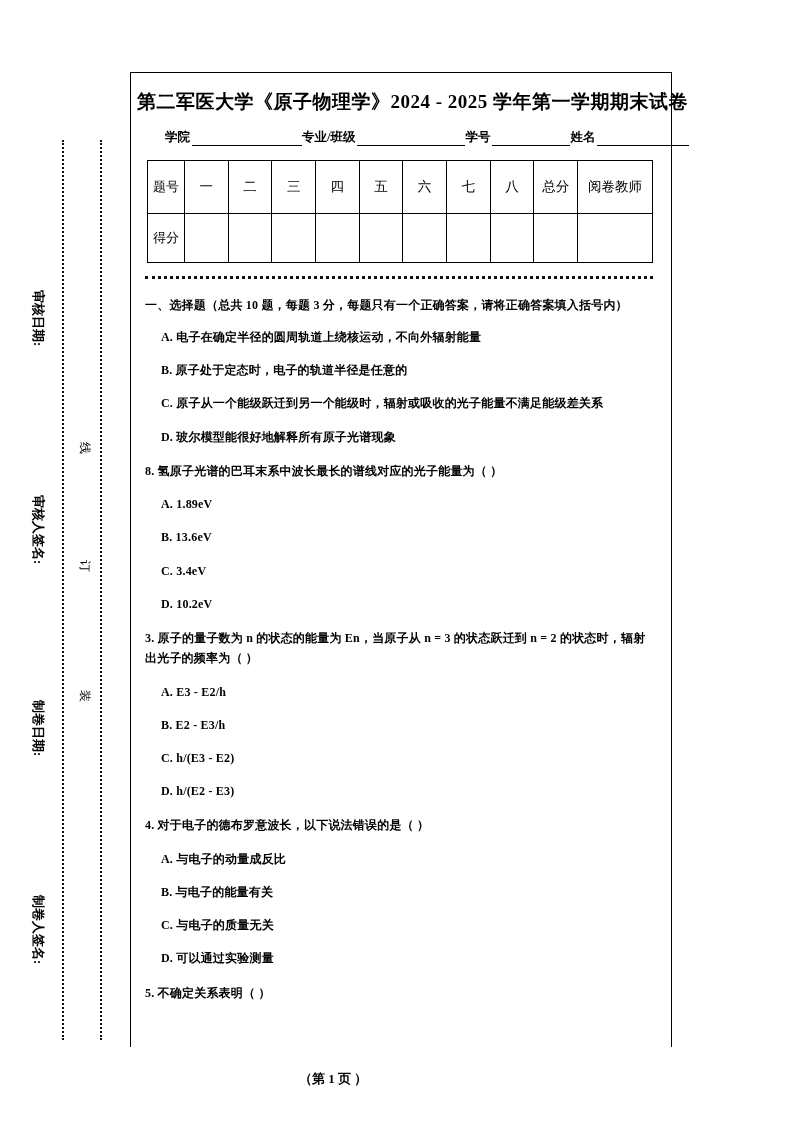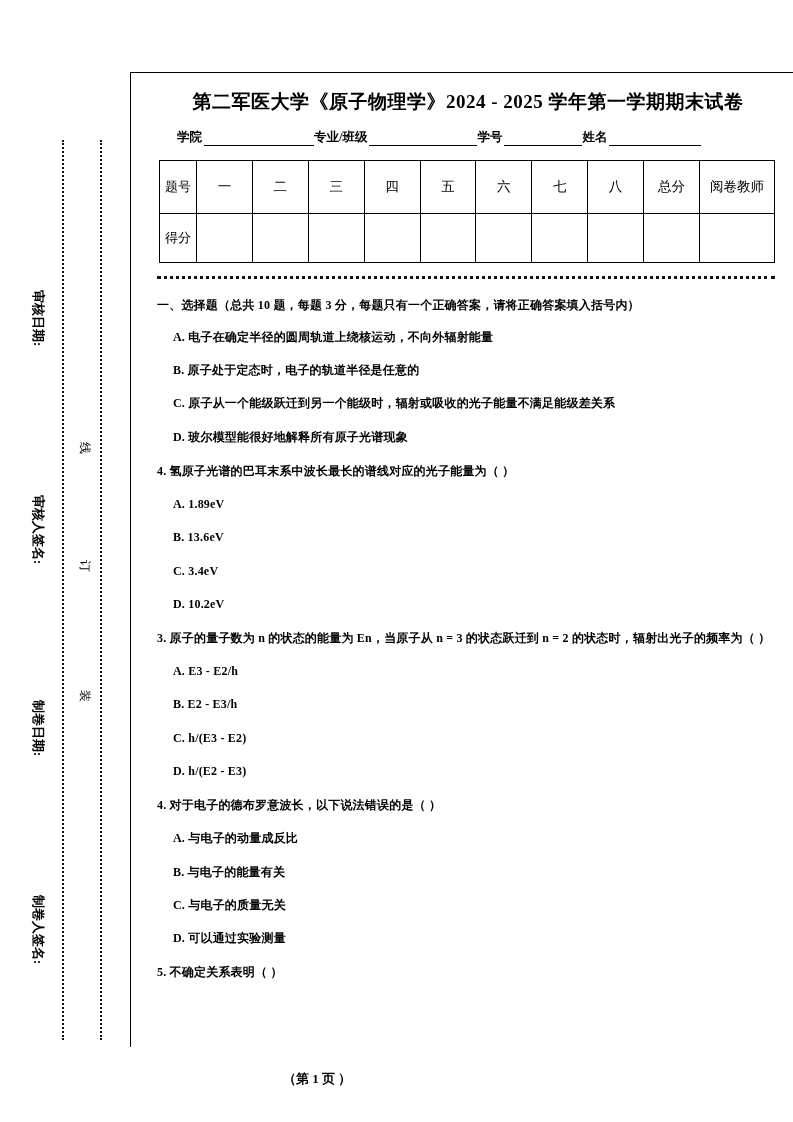--- a/index.html
+++ b/index.html
@@ -53,27 +53,26 @@
     color: #000;
     background: #ffffff;
     padding: 1px 0 1px 0;
   }
 
   
   #sheet {
     position: absolute;
     left: 130px;
     top: 72px;
-    width: 664px;
+    width: 542px;
     height: 975px;
     border-left: 1.5px solid #000;
     border-top: 1.5px solid #000;
     border-right: 1.5px solid #000;
     box-sizing: border-box;
-    padding-left: 12px;
   }
 
   #paper-title {
     text-align: center;
     font-size: 19px;
     font-weight: bold;
     letter-spacing: 0.5px;
     padding: 16px 6px 6px 6px;
     font-family: "Liberation Serif", "DejaVu Serif", serif;
     white-space: nowrap;
@@ -159,21 +158,21 @@
   .q-option {
     font-weight: bold;
     line-height: 1.6;
     margin: 0 0 14px 16px;
     letter-spacing: 0.2px;
   }
 
   
   #footer {
     position: absolute;
-    left: 0;
+    left: 16px;
     top: 1070px;
     width: 634px;
     text-align: center;
     font-size: 13px;
     font-weight: bold;
     font-family: "Liberation Serif", "DejaVu Serif", serif;
   }
 </style>
 </head>
 <body>
@@ -251,21 +250,21 @@
   <div id="dash-rule"></div>
 
   <div id="body-content">
     <div class="section-head">一、选择题（总共 10 题，每题 3 分，每题只有一个正确答案，请将正确答案填入括号内）</div>
 
     <div class="q-option">A. 电子在确定半径的圆周轨道上绕核运动，不向外辐射能量</div>
     <div class="q-option">B. 原子处于定态时，电子的轨道半径是任意的</div>
     <div class="q-option">C. 原子从一个能级跃迁到另一个能级时，辐射或吸收的光子能量不满足能级差关系</div>
     <div class="q-option">D. 玻尔模型能很好地解释所有原子光谱现象</div>
 
-    <div class="q-stem">4. 氢原子光谱的巴耳末系中波长最长的谱线对应的光子能量为（   ）</div>
+    <div class="q-stem">8. 氢原子光谱的巴耳末系中波长最长的谱线对应的光子能量为（   ）</div>
     <div class="q-option">A. 1.89eV</div>
     <div class="q-option">B. 13.6eV</div>
     <div class="q-option">C. 3.4eV</div>
     <div class="q-option">D. 10.2eV</div>
 
     <div class="q-stem">3. 原子的量子数为 n 的状态的能量为 En，当原子从 n = 3 的状态跃迁到 n = 2 的状态时，辐射出光子的频率为（   ）</div>
     <div class="q-option">A. E3 - E2/h</div>
     <div class="q-option">B. E2 - E3/h</div>
     <div class="q-option">C. h/(E3 - E2)</div>
     <div class="q-option">D. h/(E2 - E3)</div>

